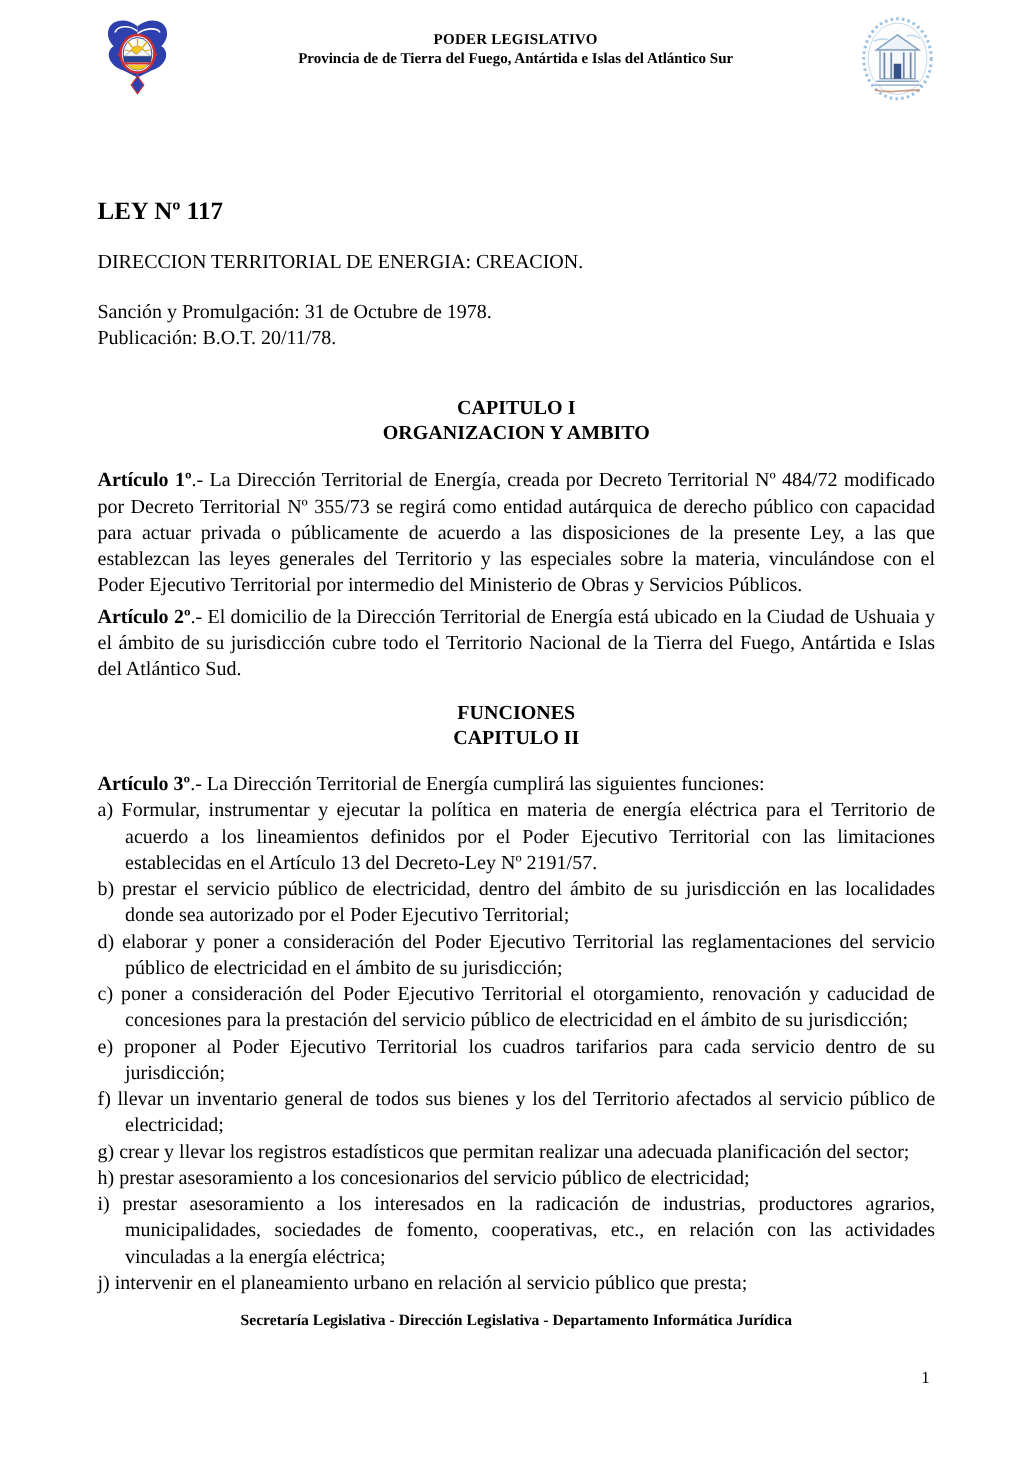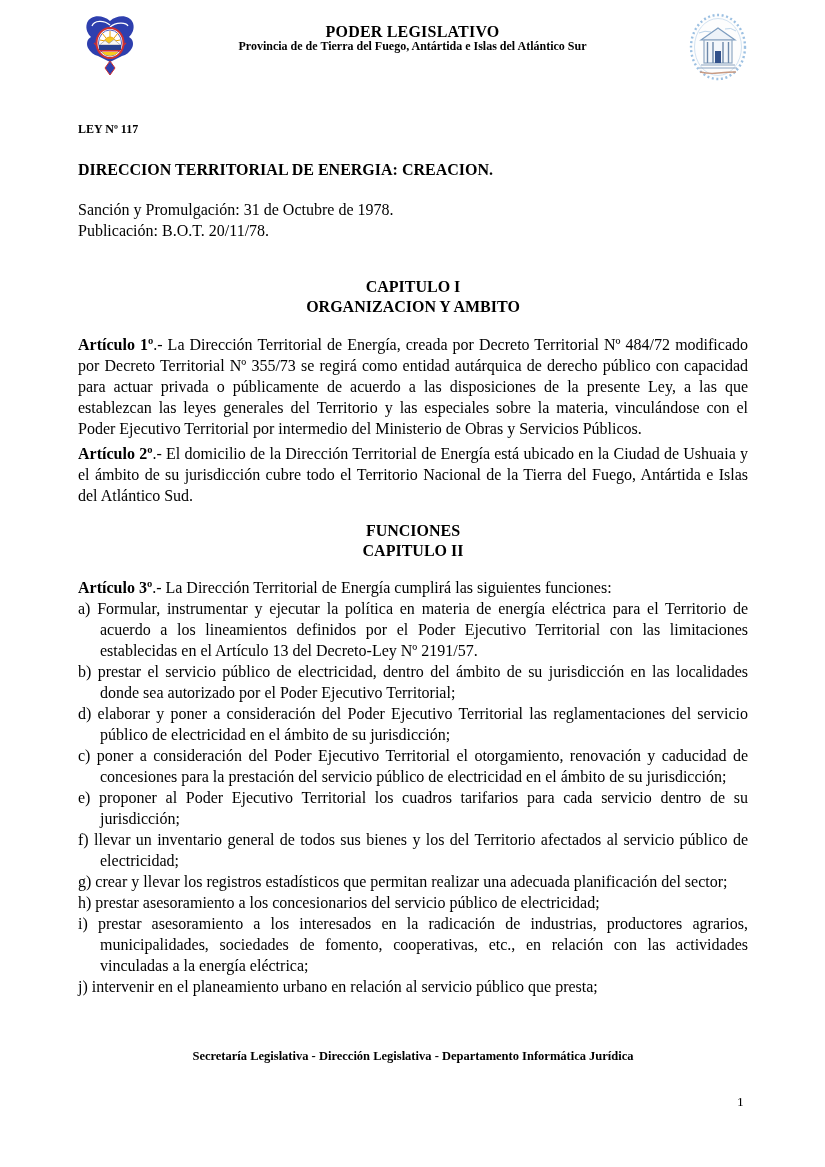--- a/index.html
+++ b/index.html
@@ -8,32 +8,32 @@
     width:825px; height:1167px; position:relative; overflow:hidden;
     font-family:"Liberation Serif","DejaVu Serif",serif; color:#000;
   }
   .page { position:absolute; inset:0; background:#fff; }
 
   
   .header-center {
     position:absolute; top:24px; left:120px; width:585px;
     text-align:center; font-weight:bold; line-height:15px;
   }
-  .header-org  { font-size:16px; letter-spacing:0.2px; }
+  .header-org  { font-size:12px; letter-spacing:0.2px; }
   .header-sub  { font-size:12px; }
   .logo-left  { position:absolute; left:82px;  top:13px; width:56px; height:64px; }
   .logo-right { position:absolute; left:687px; top:11px; width:62px; height:72px; }
 
   
   .content {
     position:absolute; left:78px; top:120px; width:670px;
     font-size:16px; line-height:21px;
   }
-  .law-number { font-weight:bold; font-size:12px; line-height:19px; }
-  .doc-title  { font-weight:bold; font-size:16px; line-height:19px; margin-top:21px; }
+  .law-number { font-weight:bold; font-size:20px; line-height:19px;margin-top:40px; }
+  .doc-title  { font-weight:normal; font-size:16px; line-height:19px; margin-top:21px; }
   .meta       { margin-top:20px; }
   .meta-line  { line-height:21px; }
   .chapter    { text-align:center; font-weight:bold; line-height:20px; }
   .chapter-1  { margin-top:36px; }
   .chapter-2  { margin-top:15px; }
   .article    { text-align:justify; }
   .article-1  { margin-top:17px; }
   .article-2  { margin-top:4px; }
   .article-3  { margin-top:16px; }
   .b          { font-weight:bold; }

